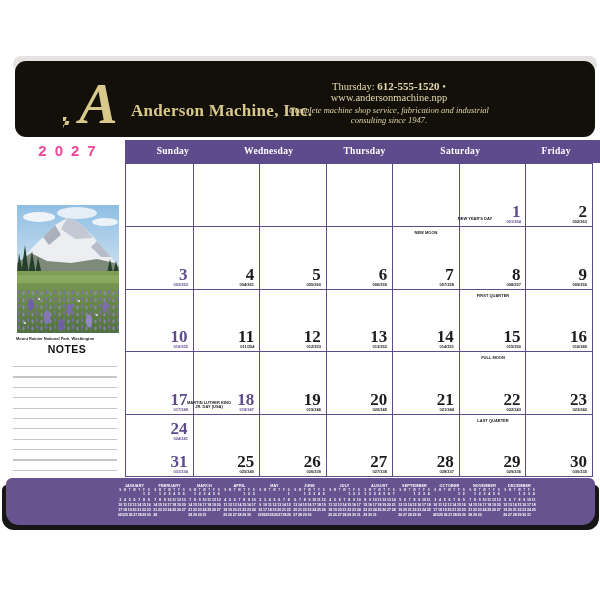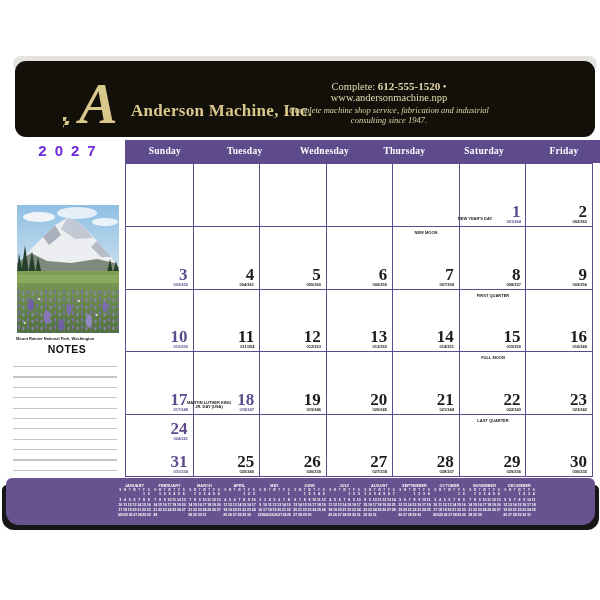--- a/index.html
+++ b/index.html
@@ -16,21 +16,21 @@
            font-family:"Liberation Serif",serif;}
   .ad-address{font-size:10.5px;letter-spacing:.2px;}
   .ad-phone{font-size:10.5px;margin-top:2px;}
   .ad-phone b{font-size:11px;}
   .ad-tagline{font-size:8.5px;font-style:italic;margin-top:2px;color:#ddd3a6;}
 
   
   .month-title{position:absolute;left:12px;top:142px;width:110px;text-align:center;}
   .month-name{font-family:"Liberation Serif",serif;font-weight:bold;font-size:46px;line-height:44px;
               color:#5d4b8c;letter-spacing:-1px;}
-  .month-year{font-weight:bold;font-size:15px;color:#6d28d9;letter-spacing:8px;text-indent:8px;margin-top:0px;}
+  .month-year{font-weight:bold;font-size:15px;color:#ec4899;letter-spacing:8px;text-indent:8px;margin-top:0px;}
 
   
   .photo{position:absolute;left:17px;top:205px;width:102px;height:128px;}
   .photo svg{display:block;width:100%;height:100%;}
   .photo-caption{position:absolute;left:16px;top:336px;font-size:8px;font-weight:bold;color:#222;
                  transform:scale(.5);transform-origin:0 0;white-space:nowrap;}
   .notes-label{position:absolute;left:12px;top:343px;width:110px;text-align:center;
                font-size:10.5px;font-weight:bold;color:#111;letter-spacing:.5px;}
   .notes-lines{position:absolute;left:13px;top:366px;width:104px;}
   .nline{height:1.2px;background:#c6c5c5;margin-bottom:9.2px;}
@@ -84,21 +84,21 @@
           <rect x="12" y="54" width="4" height="4" transform="skewX(-18)"></rect>
           <rect x="20" y="54" width="4" height="4" transform="skewX(-18)"></rect>
           <rect x="8" y="58" width="4" height="4" transform="skewX(-18)"></rect>
           <rect x="16" y="58" width="4" height="4" transform="skewX(-18)"></rect>
         </g>
       </svg>
     </div>
     <div class="company">Anderson Machine, Inc.</div>
     <div class="adblock">
       <div class="ad-phone">
-        <span>Complete:</span>
+        <span>Thursday:</span>
         <b>612-555-1520</b>
         <span>•</span>
         <span>www.andersonmachine.npp</span>
       </div>
       <div class="ad-tagline">Complete machine shop service, fabrication and industrial consulting since 1947.</div>
     </div>
   </div>
 
   <div class="month-title">
     <div class="month-year">2027</div>
@@ -164,21 +164,20 @@
       <div class="nline"></div>
       <div class="nline"></div>
       <div class="nline"></div>
       <div class="nline"></div>
       <div class="nline"></div>
       <div class="nline"></div>
     </div>
 
   <div class="dow-bar" id="day-headers">
       <div class="dh">Sunday</div>
-      <div class="dh">Tuesday</div>
       <div class="dh">Wednesday</div>
       <div class="dh">Thursday</div>
       <div class="dh">Saturday</div>
       <div class="dh">Friday</div>
     </div>
 
   <div class="grid" id="grid-cells">
       <div class="cell"></div>
       <div class="cell"></div>
       <div class="cell"></div>

